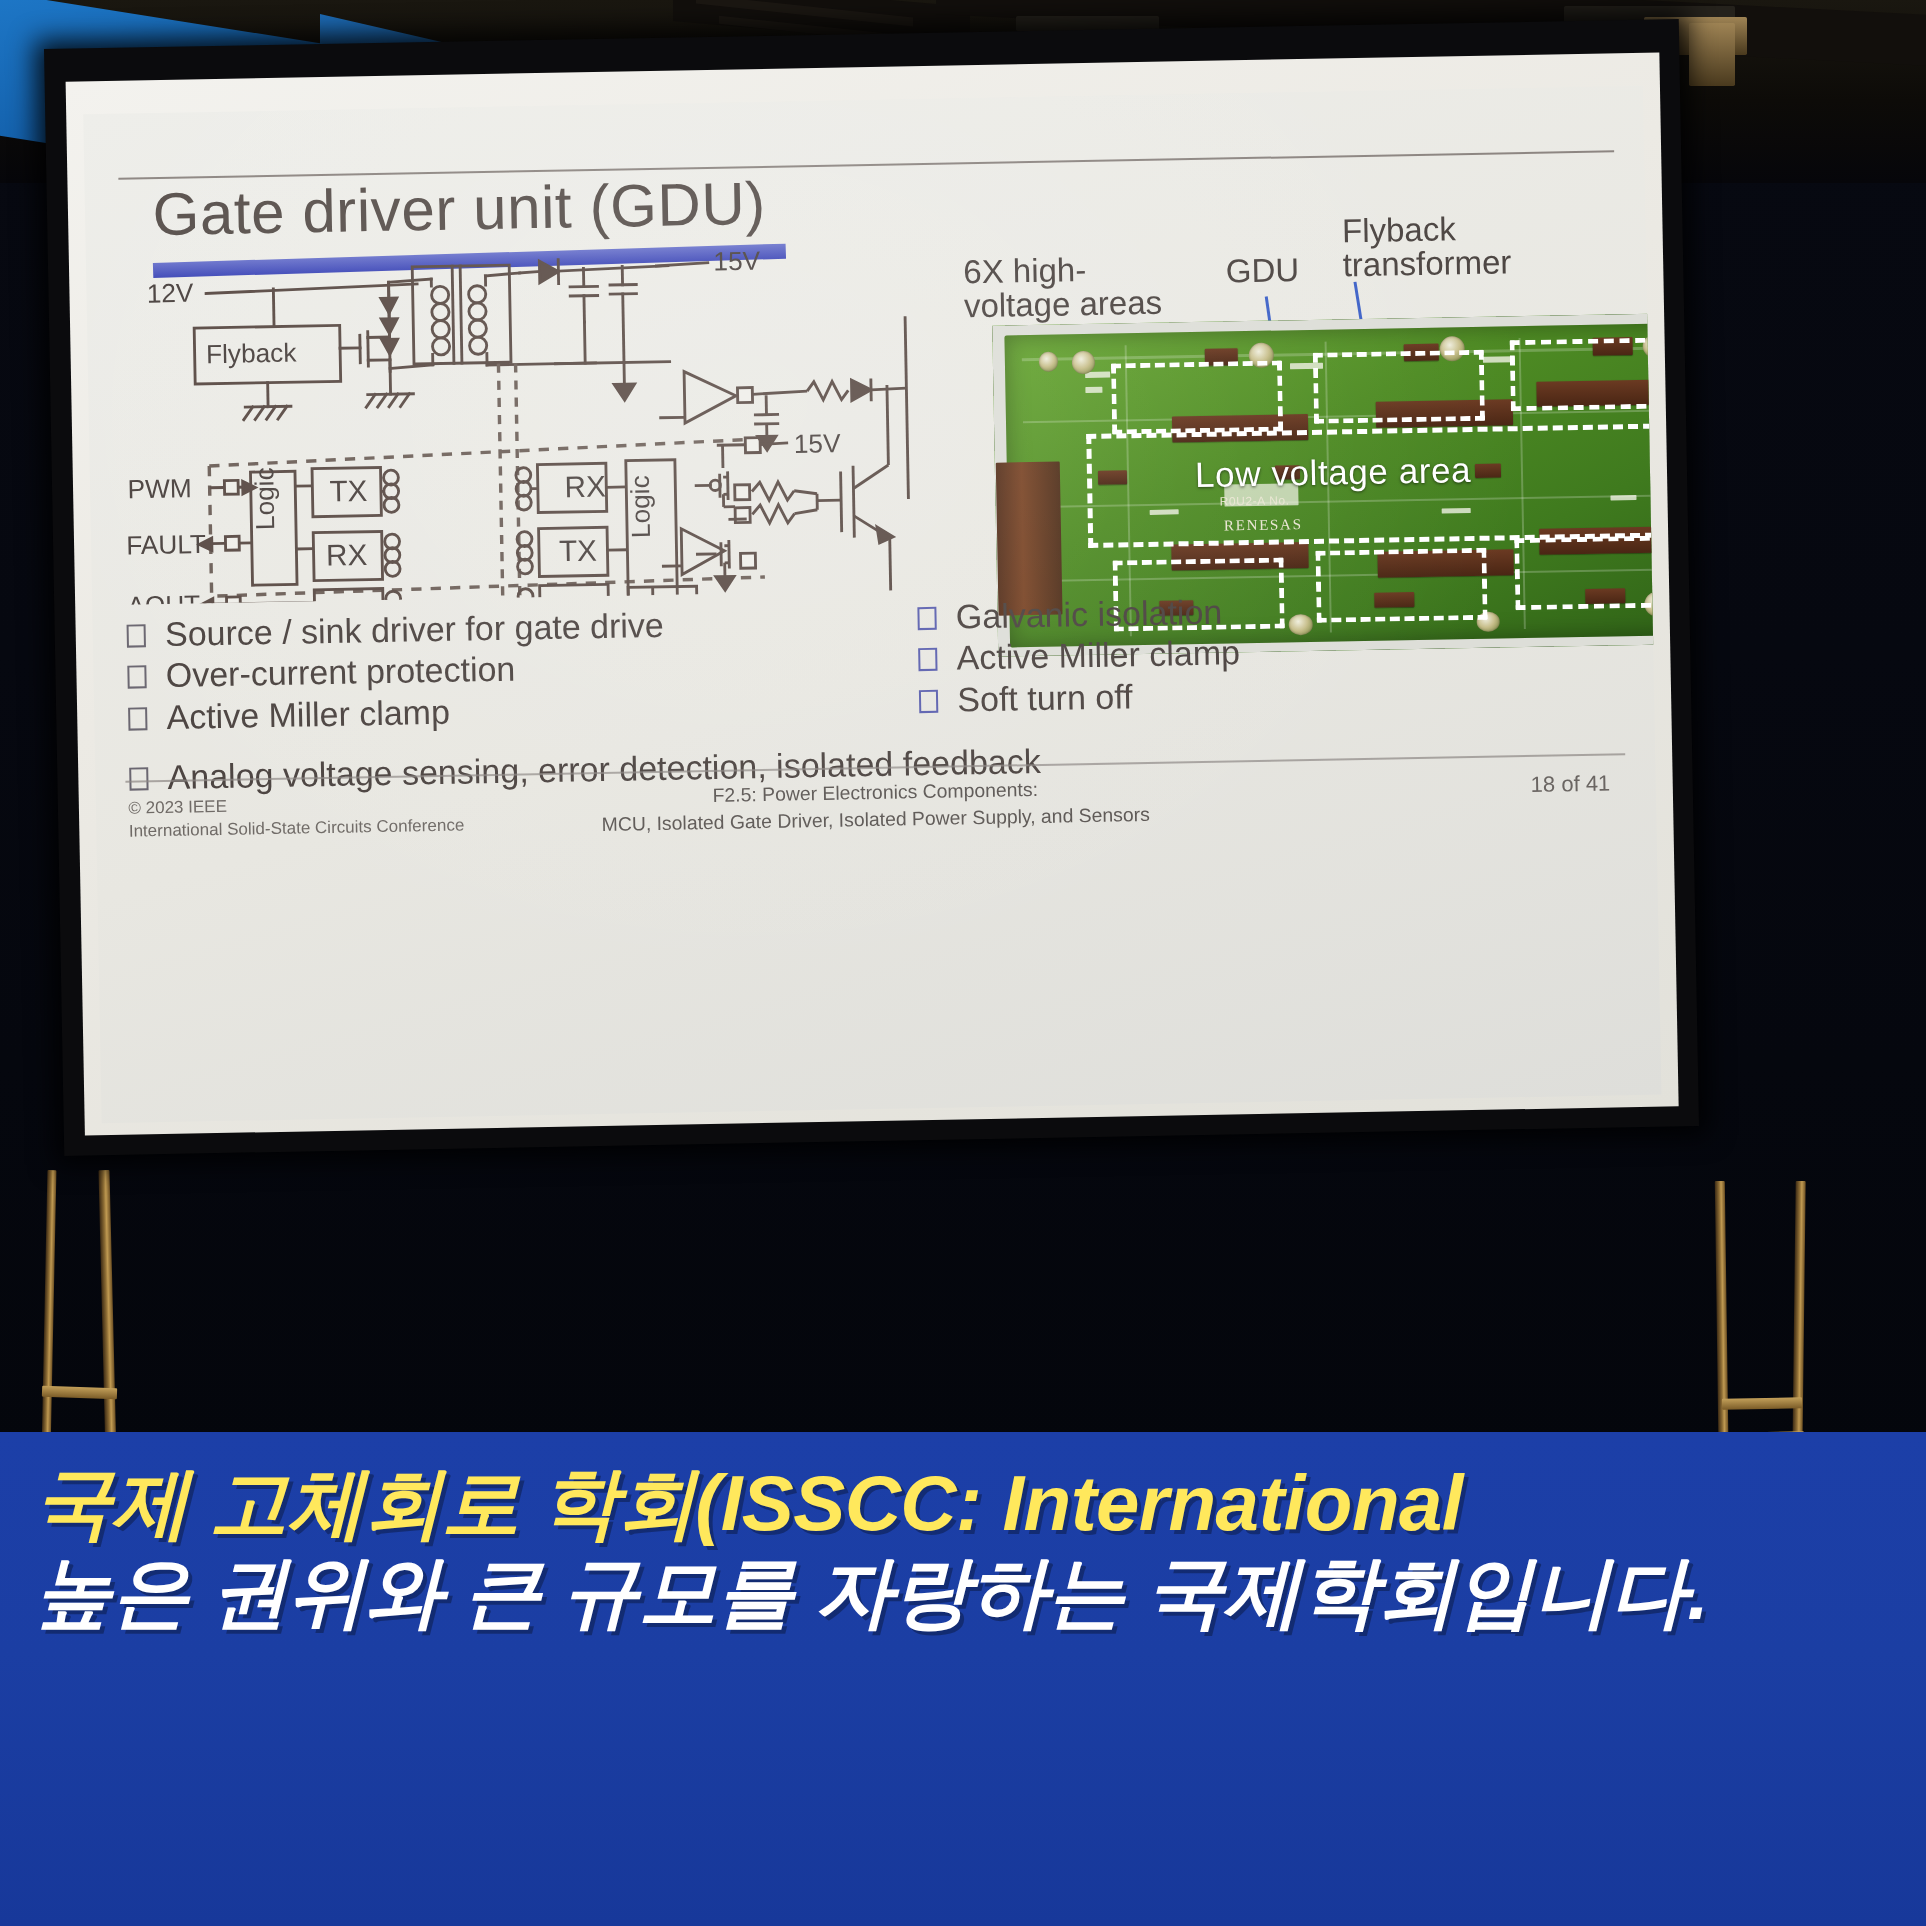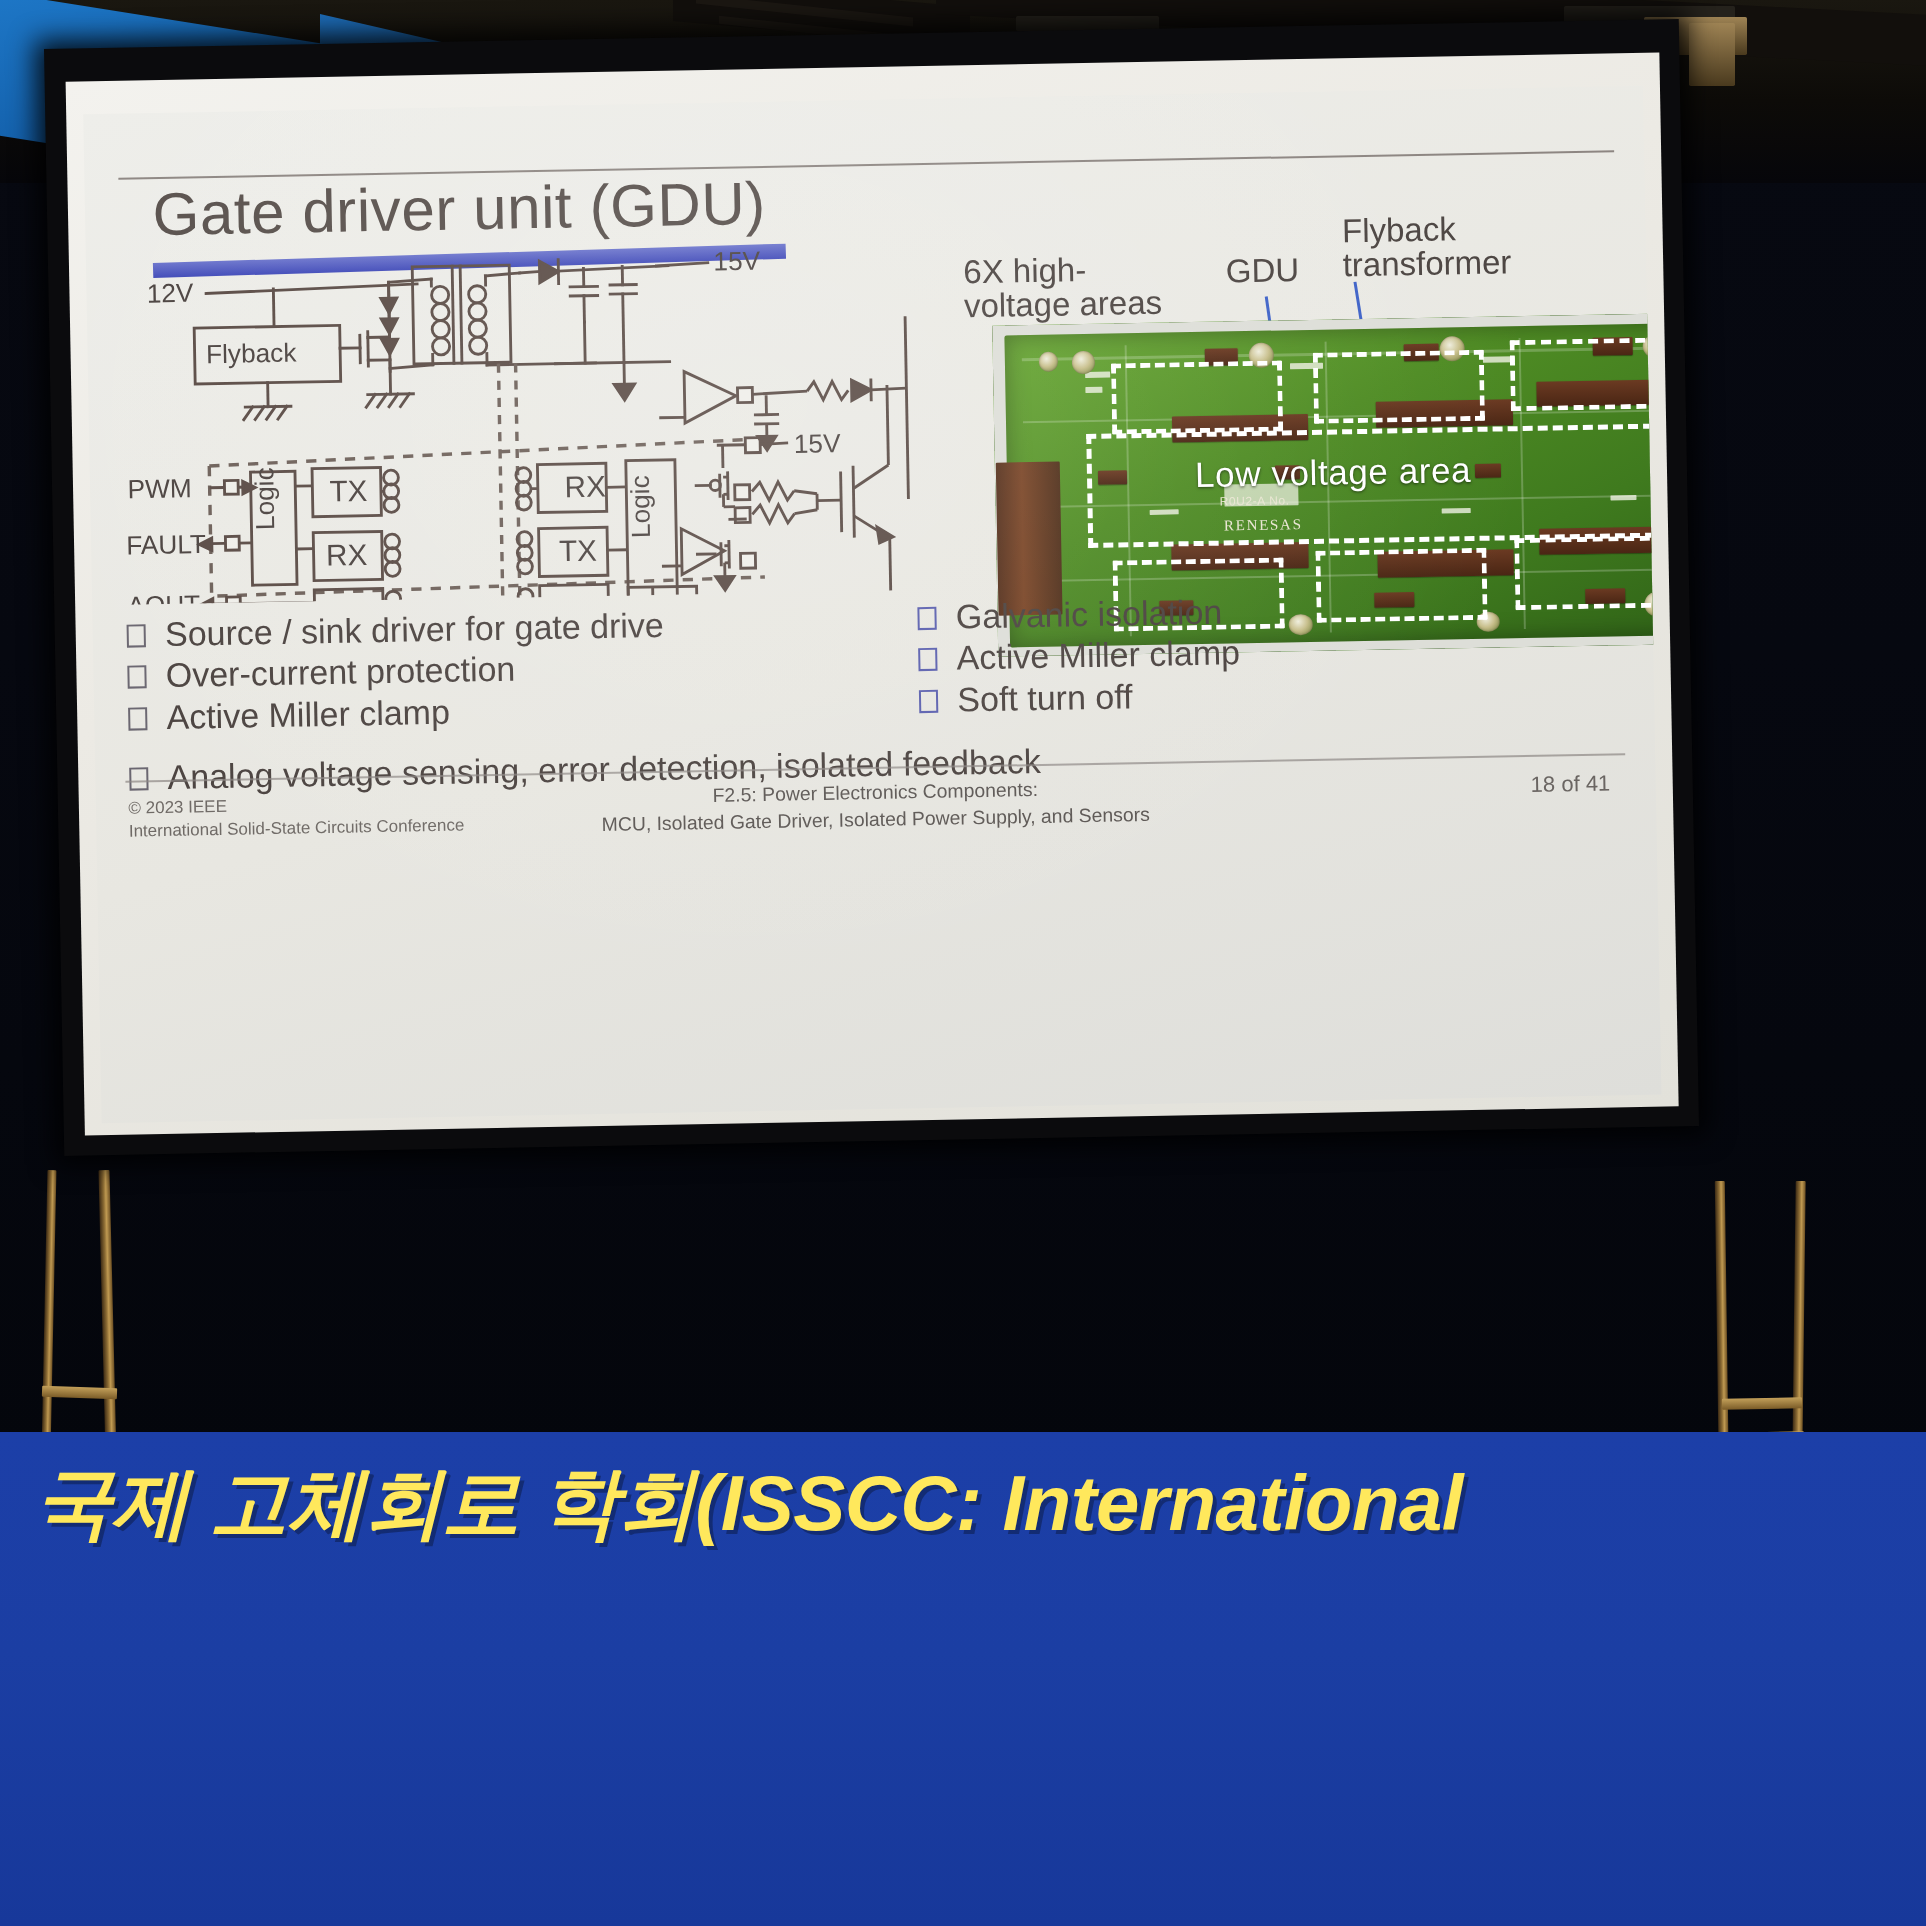--- a/index.html
+++ b/index.html
@@ -593,16 +593,17 @@
 MCU, Isolated Gate Driver, Isolated Power Supply, and Sensors</div>
         <div class="foot-right">18 of 41</div>
 
         <div class="glare"></div>
       </div>
     </div>
   </div>
 
   <div id="caption">
     <div class="cap-line cap-y">국제 고체회로 학회(ISSCC: International</div>
+    <div class="cap-line cap-w">높은 권위와 큰 규모를 자랑하는 국제학회입니다.</div>
   </div>
 
 </div>
 
 
 </body></html>

